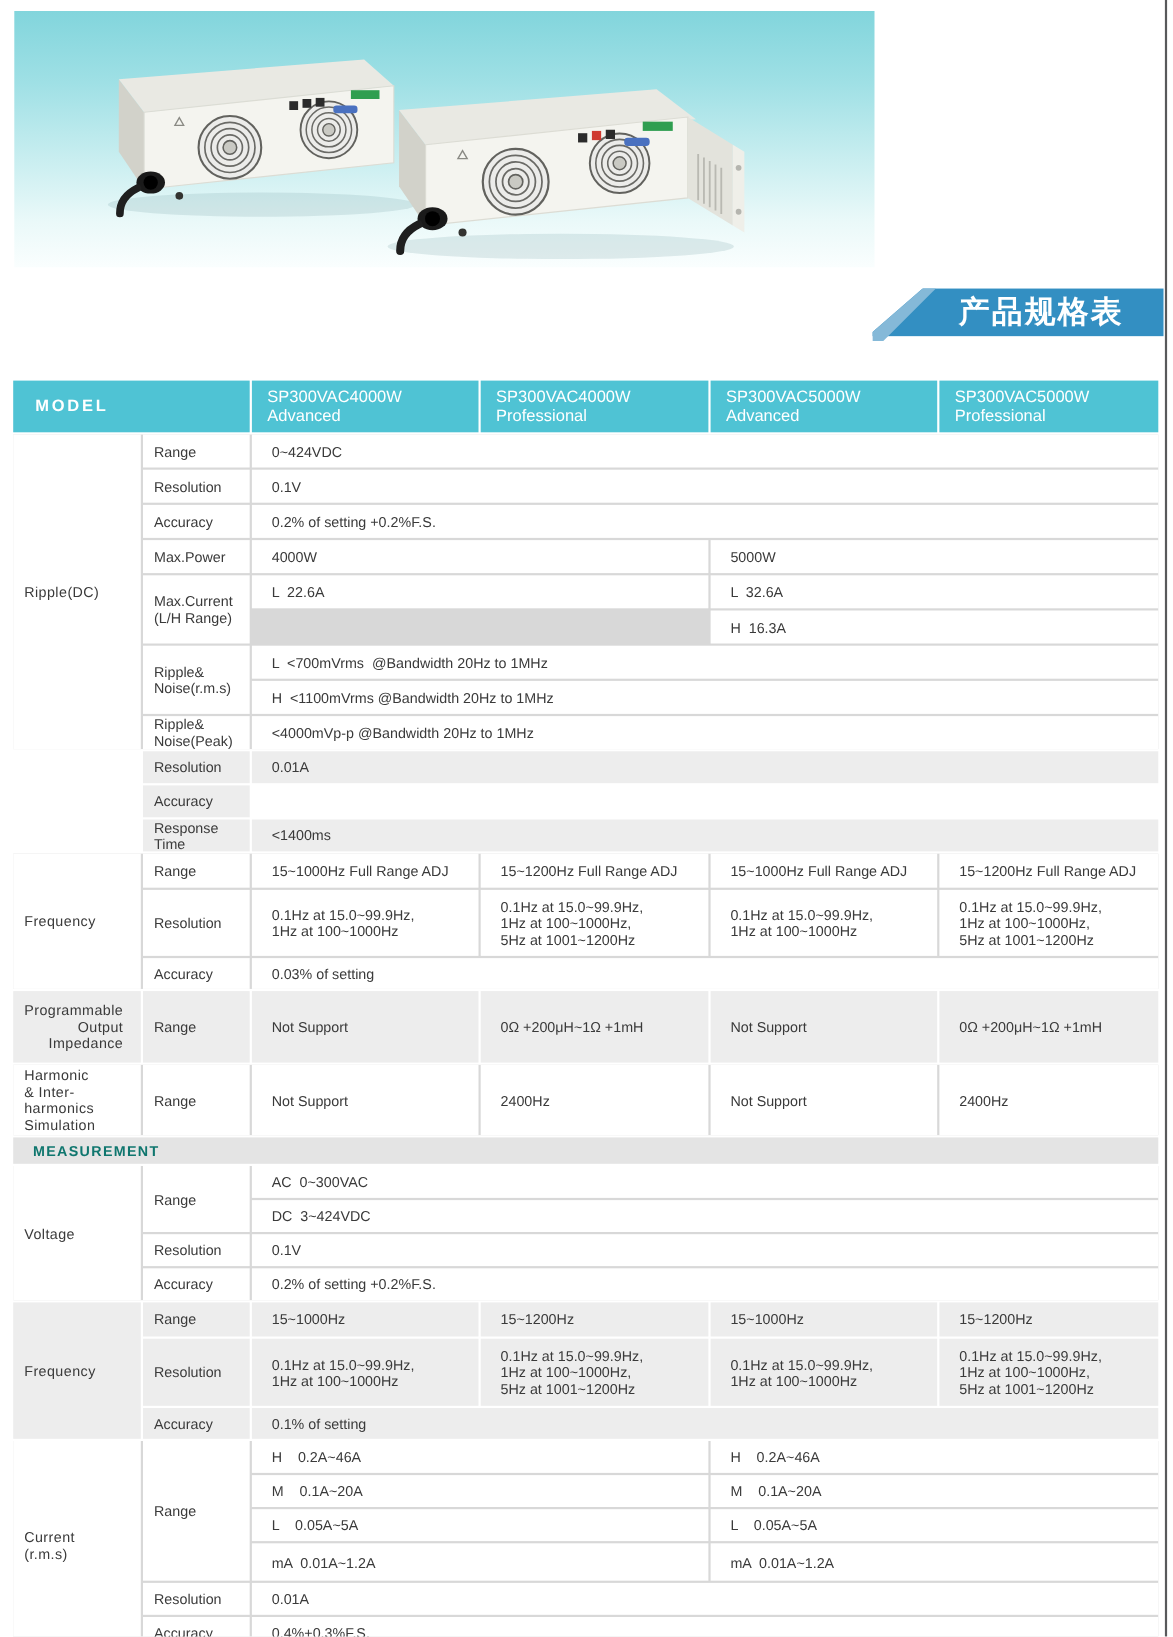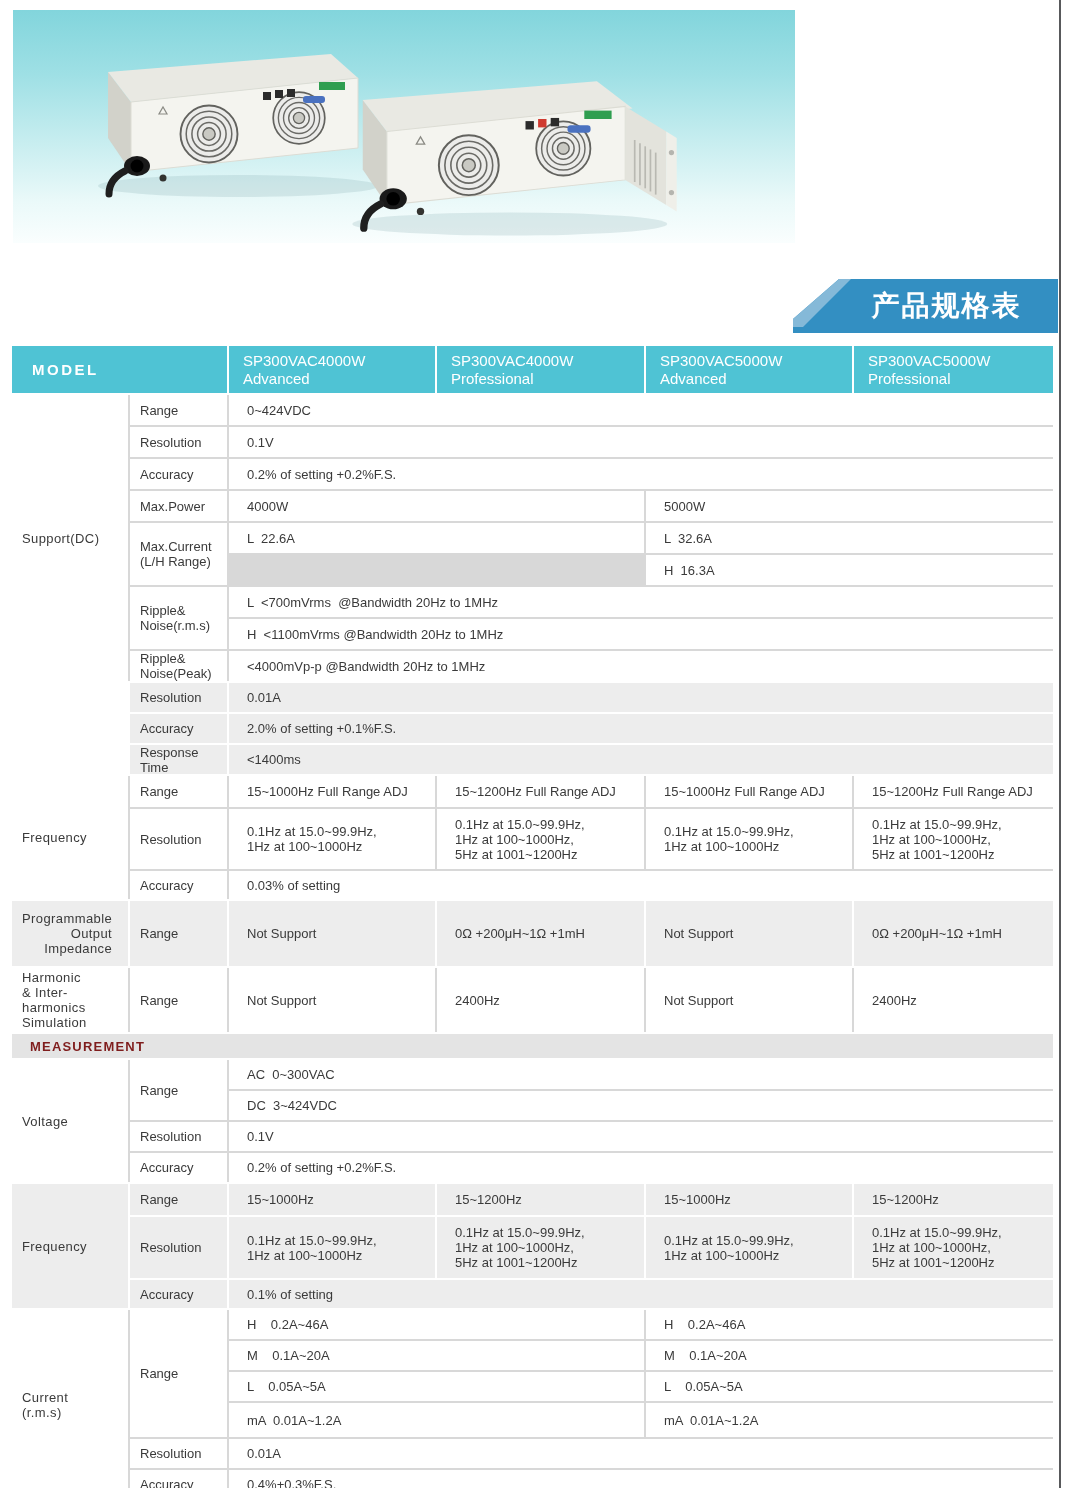--- a/index.html
+++ b/index.html
@@ -6,21 +6,21 @@
   .page{position:relative;width:1066px;height:1488px;background:#ffffff;
         font-family:"Liberation Sans",sans-serif;color:#3a3a3a;overflow:hidden;}
   .edge-line{position:absolute;top:0;right:5px;width:2px;height:1488px;background:#58595b;}
 
   
   .hero{position:absolute;left:13px;top:10px;width:782px;height:233px;
         background:linear-gradient(180deg,#82d5dc 0%,#9fe0e5 28%,#c9eef0 58%,#eaf9f9 82%,#fafefe 100%);}
   .hero svg{display:block;}
 
   
-  .banner{position:absolute;left:793px;top:279px;width:265px;height:54px;}
+  .banner{position:absolute;left:793px;top:262px;width:265px;height:44px;}
   .banner-main{position:absolute;inset:0;background:#338fc2;
         -webkit-clip-path:polygon(46px 0,100% 0,100% 100%,0 100%,0 40px);
         clip-path:polygon(46px 0,100% 0,100% 100%,0 100%,0 40px);}
   .banner-bevel{position:absolute;left:0;top:0;width:62px;height:48px;background:#85b9d8;
         -webkit-clip-path:polygon(46px 0,58px 0,10px 48px,0 48px,0 40px);
         clip-path:polygon(46px 0,58px 0,10px 48px,0 48px,0 40px);}
   .banner-text{position:absolute;inset:0;display:flex;align-items:center;justify-content:center;
         padding-left:42px;color:#ffffff;font-size:28px;font-weight:bold;letter-spacing:2px;}
 
   
@@ -46,21 +46,21 @@
   .rows9{grid-template-rows:repeat(9,30px);}
   .rows3a{grid-template-rows:repeat(3,29px);}
   .rowsFq{grid-template-rows:31px 60px 28px;}
   .rows1a{grid-template-rows:65px;text-align:right;}
   .rows1b{grid-template-rows:64px;}
   .rows4a{grid-template-rows:repeat(4,29px);}
   .rowsFq2{grid-template-rows:31px 61px 28px;}
   .rows6a{grid-template-rows:29px 29px 29px 34px 29px 29px;}
 
   .meas-bar{height:24px;background:#e4e4e4;display:flex;align-items:center;
-        padding-left:18px;font-weight:bold;letter-spacing:1.2px;color:#7f1d1d;}
+        padding-left:18px;font-weight:bold;letter-spacing:1.2px;color:#0f766e;}
 </style>
 </head>
 <body>
 
 <div class="page">
   <div class="edge-line"></div>
 
   <div class="hero">
     <svg width="782" height="233" viewBox="0 0 782 233">
       <defs>
@@ -146,21 +146,21 @@
         <span>SP300VAC5000W</span>
         <span>Advanced</span>
       </div>
       <div class="hc">
         <span>SP300VAC5000W</span>
         <span>Professional</span>
       </div>
     </div>
 
     <div class="g g-white rows9">
-      <div class="c cat" style="grid-area:1/1/10/2">Support(DC)</div>
+      <div class="c cat" style="grid-area:1/1/10/2">Ripple(DC)</div>
       <div class="c l" style="grid-area:1/2">Range</div>
       <div class="c v" style="grid-area:1/3/2/7">0~424VDC</div>
       <div class="c l" style="grid-area:2/2">Resolution</div>
       <div class="c v" style="grid-area:2/3/3/7">0.1V</div>
       <div class="c l" style="grid-area:3/2">Accuracy</div>
       <div class="c v" style="grid-area:3/3/4/7">0.2% of setting +0.2%F.S.</div>
       <div class="c l" style="grid-area:4/2">Max.Power</div>
       <div class="c v" style="grid-area:4/3/5/5">4000W</div>
       <div class="c v" style="grid-area:4/5/5/7">5000W</div>
       <div class="c l" style="grid-area:5/2/7/3">Max.Current
@@ -174,21 +174,20 @@
       <div class="c v" style="grid-area:8/3/9/7">H  &lt;1100mVrms @Bandwidth 20Hz to 1MHz</div>
       <div class="c l" style="grid-area:9/2">Ripple&amp;
 Noise(Peak)</div>
       <div class="c v" style="grid-area:9/3/10/7">&lt;4000mVp-p @Bandwidth 20Hz to 1MHz</div>
     </div>
 
     <div class="g g-gray rows3a">
       <div class="c l" style="grid-area:1/2">Resolution</div>
       <div class="c v" style="grid-area:1/3/2/7">0.01A</div>
       <div class="c l" style="grid-area:2/2">Accuracy</div>
-      <div class="c v" style="grid-area:2/3/3/7">2.0% of setting +0.1%F.S.</div>
       <div class="c l" style="grid-area:3/2">Response
 Time</div>
       <div class="c v" style="grid-area:3/3/4/7">&lt;1400ms</div>
     </div>
 
     <div class="g g-white rowsFq">
       <div class="c cat" style="grid-area:1/1/4/2">Frequency</div>
       <div class="c l" style="grid-area:1/2">Range</div>
       <div class="c v" style="grid-area:1/3">15~1000Hz Full Range ADJ</div>
       <div class="c v" style="grid-area:1/4">15~1200Hz Full Range ADJ</div>

